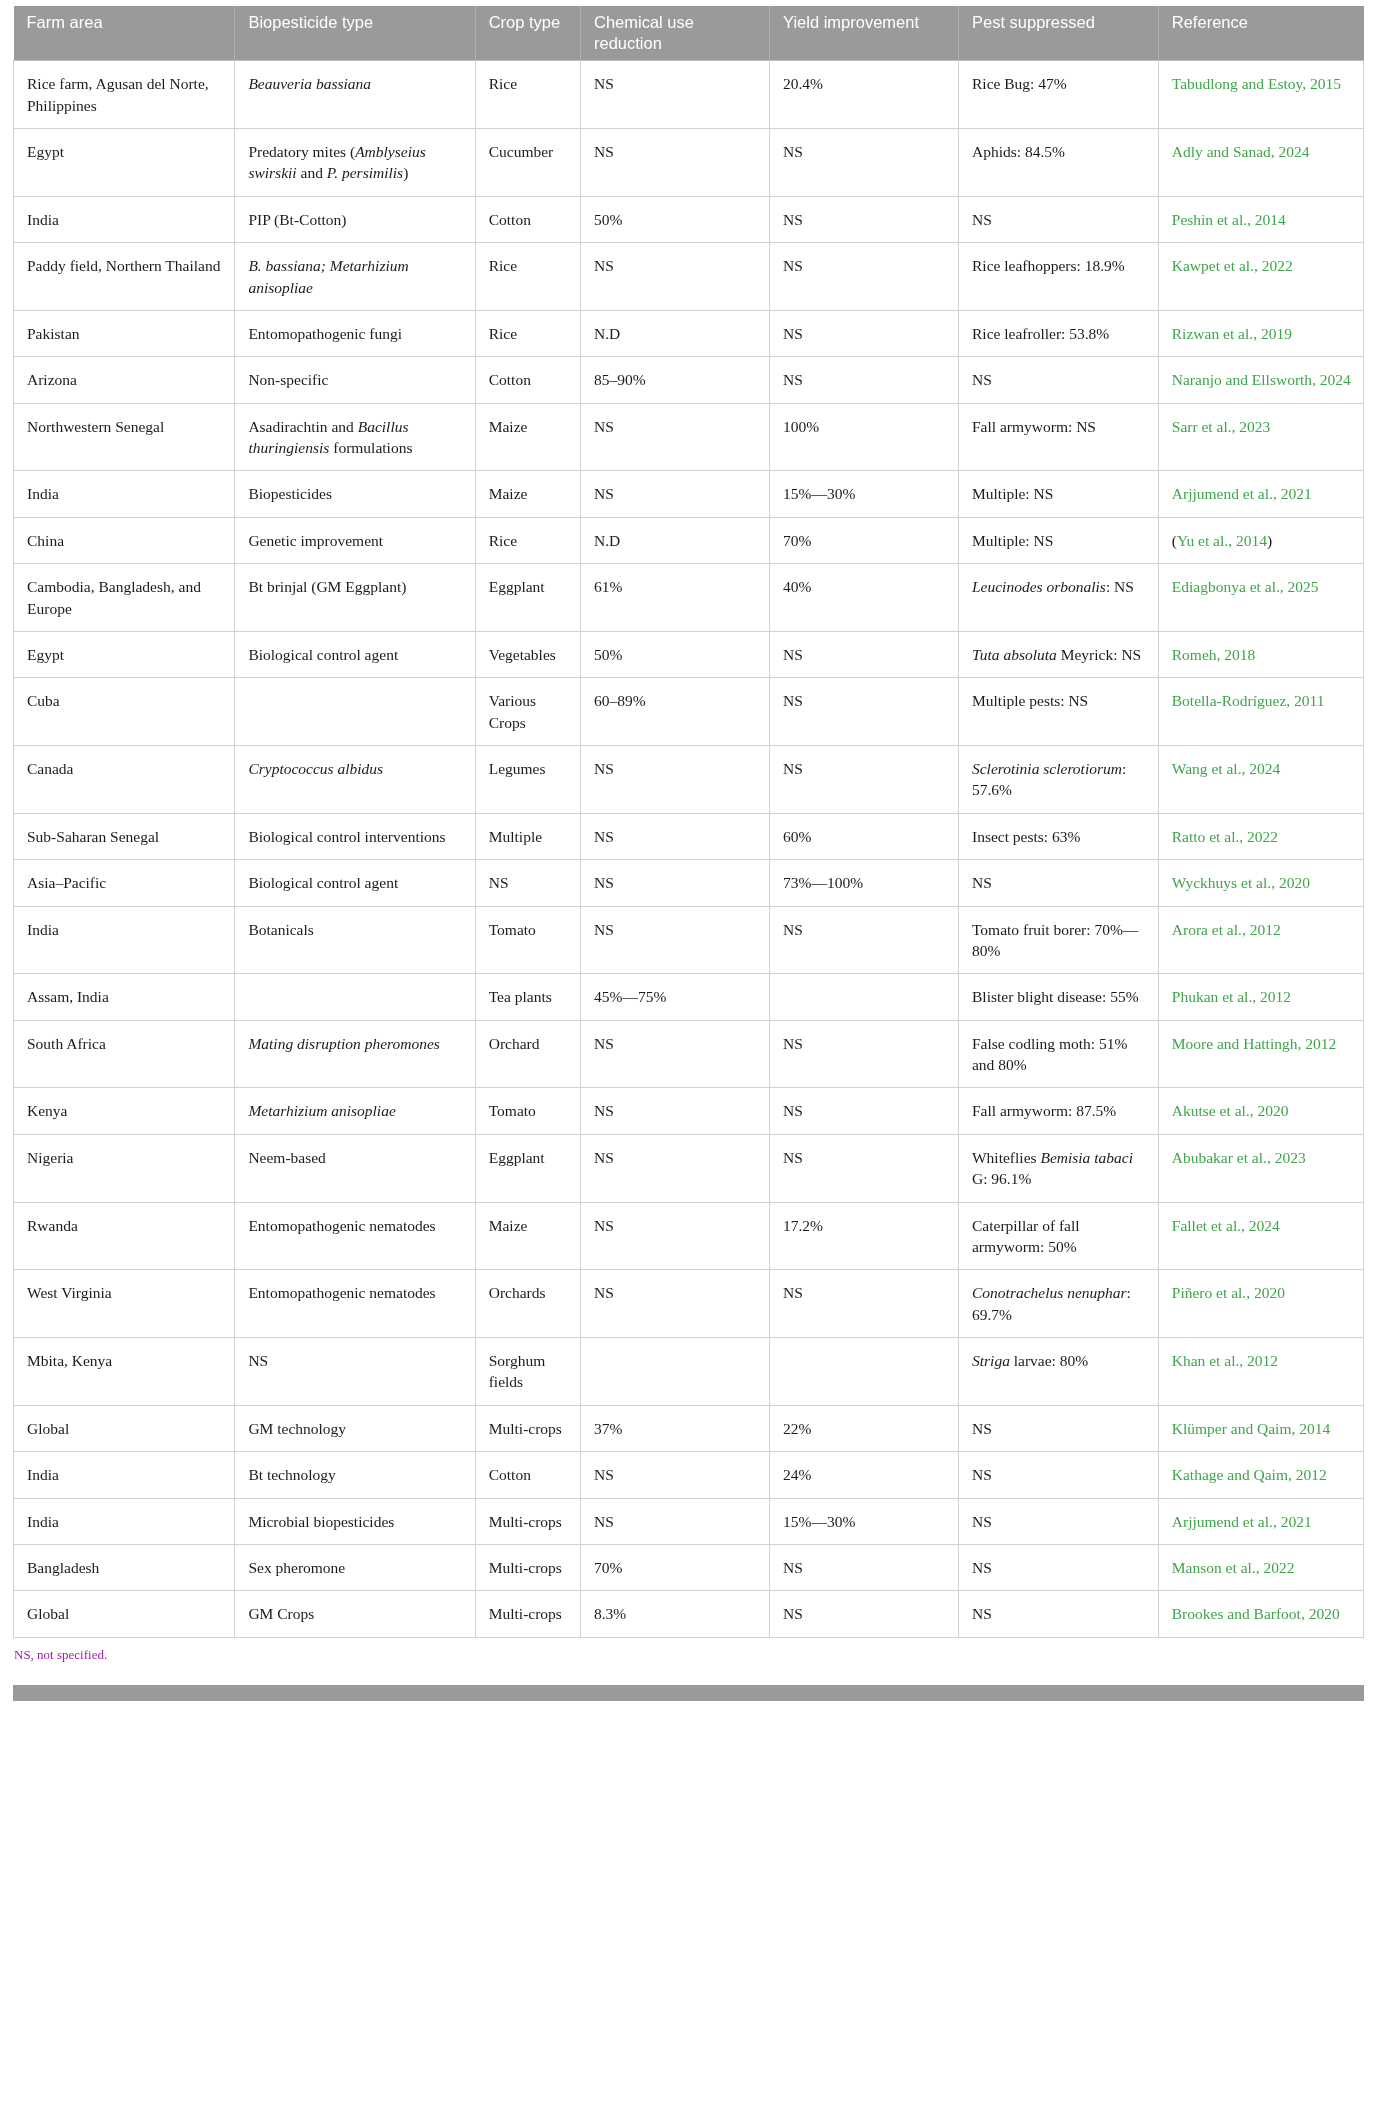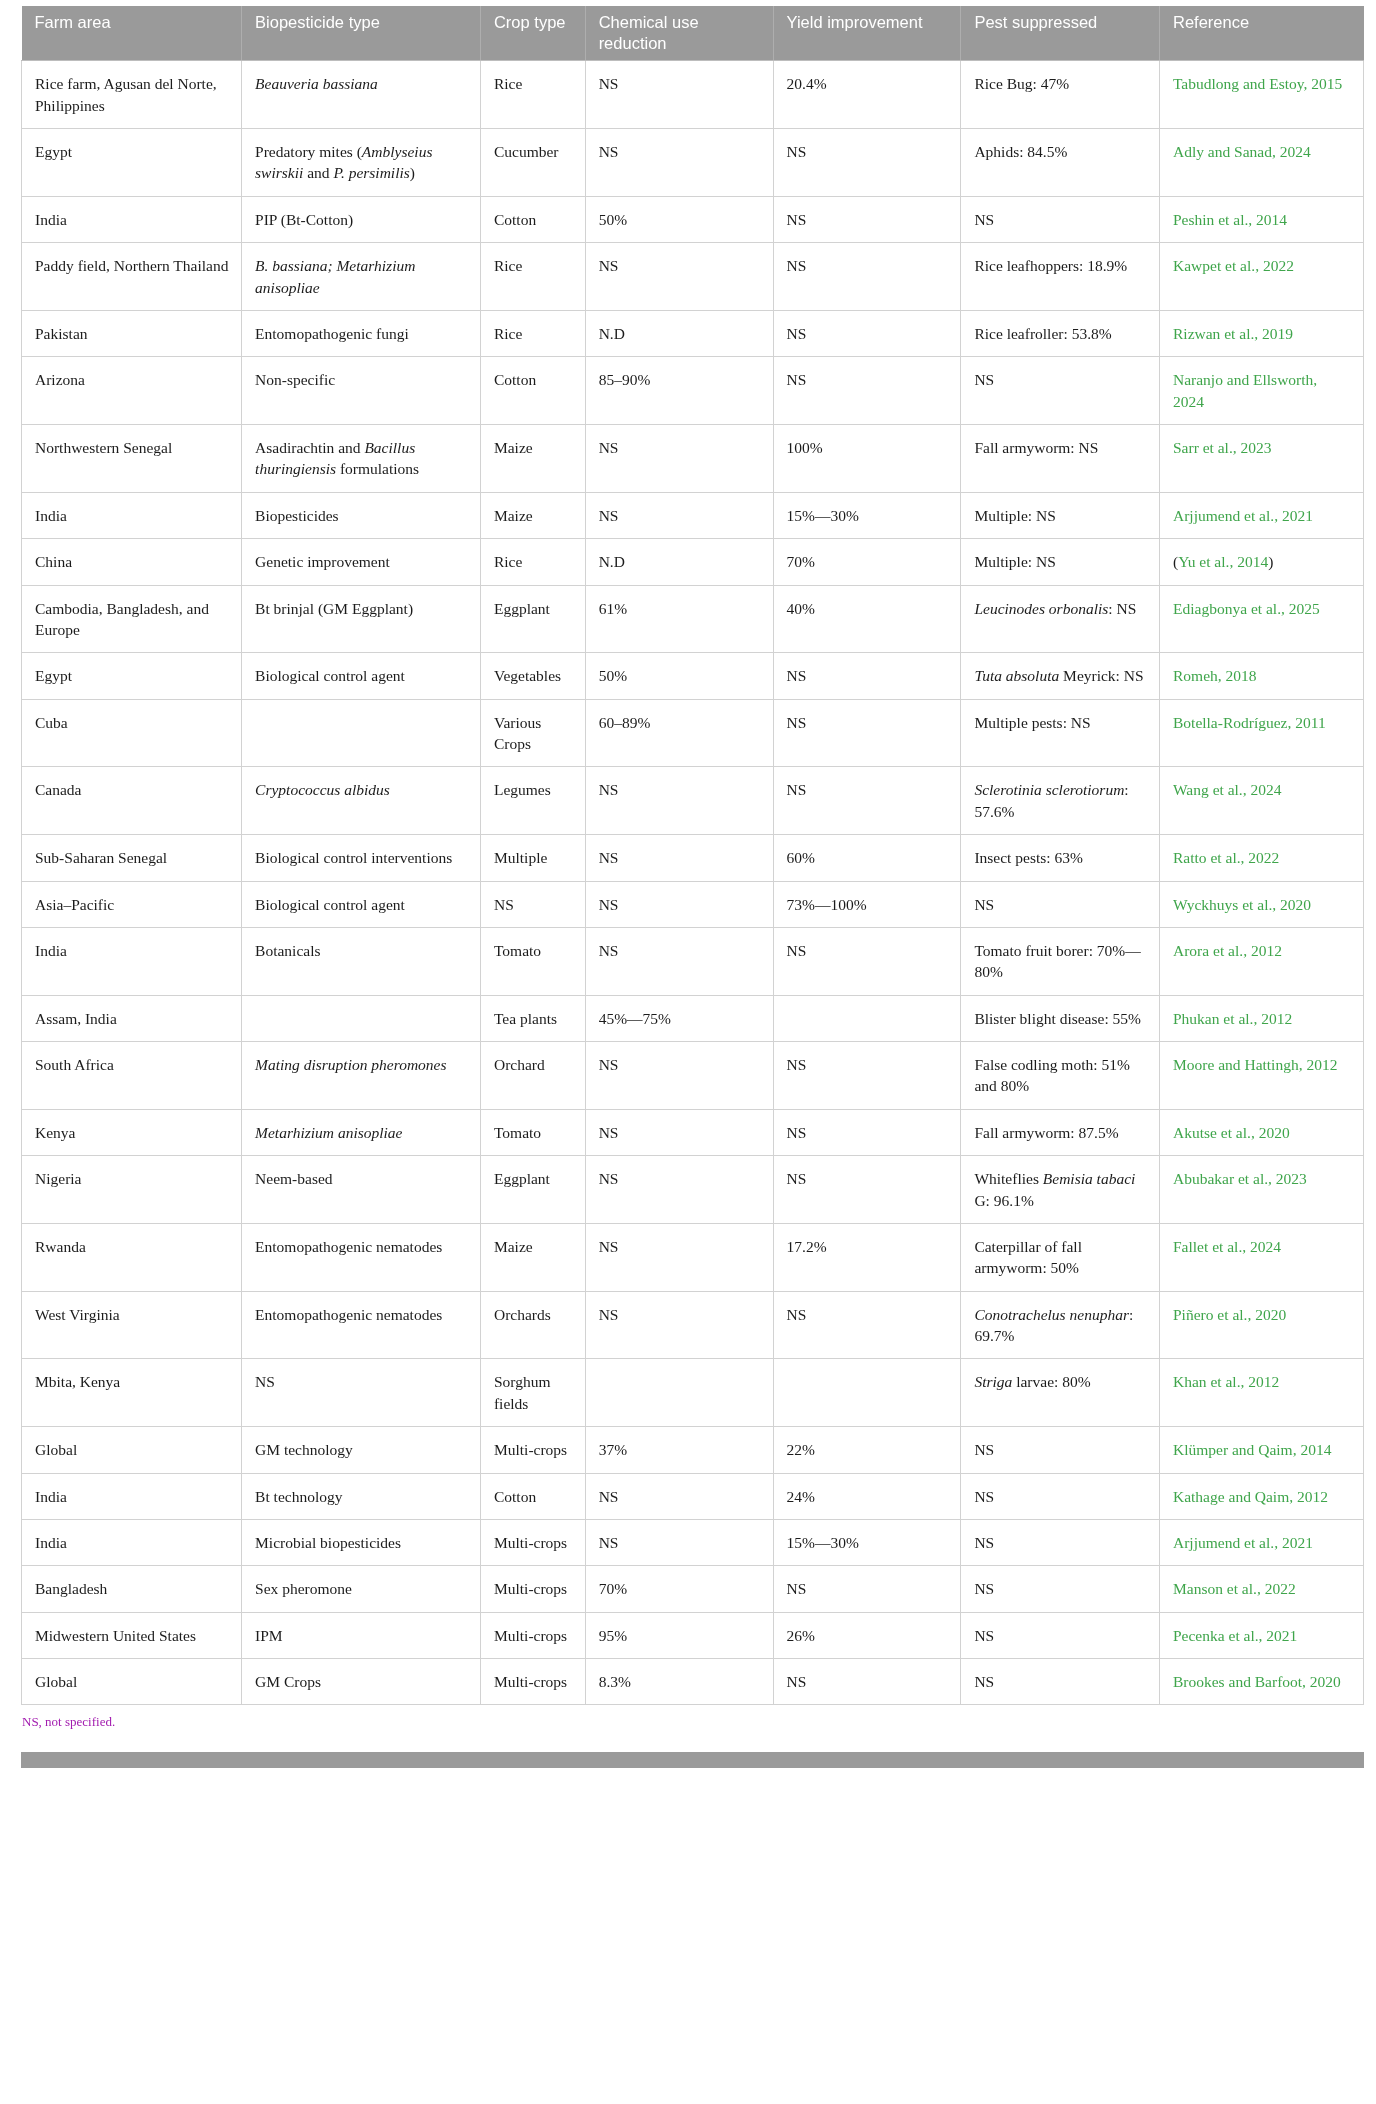--- a/index.html
+++ b/index.html
@@ -5,21 +5,21 @@
   :root{
     --header-bg:#9a9a9a;
     --header-text:#ffffff;
     --link-green:#3fa54b;
     --row-border:#d2d2d2;
     --body-text:#1c1c1c;
   }
   *{box-sizing:border-box;}
   html,body{margin:0;padding:0;background:#ffffff;}
   body{width:1376px;font-family:"Liberation Serif",serif;}
-  .page{padding:6px 12px 16px 13px;margin-left:8px;}
+  .page{padding:6px 12px 16px 13px;}
   table{width:100%;border-collapse:collapse;table-layout:fixed;}
   col.c0{width:16.4%} col.c1{width:17.8%} col.c2{width:7.8%}
   col.c3{width:14%}   col.c4{width:14%}   col.c5{width:14.8%}
   col.c6{width:15.2%}
   thead th{
     background:var(--header-bg);
     color:var(--header-text);
     font-family:"Liberation Sans",sans-serif;
     font-size:16.5px;font-weight:400;
     text-align:left;vertical-align:top;
@@ -312,29 +312,20 @@
         <tr>
           <td><span>Bangladesh</span></td>
           <td><span>Sex pheromone</span></td>
           <td><span>Multi-crops</span></td>
           <td><span>70%</span></td>
           <td><span>NS</span></td>
           <td><span>NS</span></td>
           <td><span class="ref-link">Manson et al., 2022</span></td>
         </tr>
         <tr>
-          <td><span>Midwestern United States</span></td>
-          <td><span>IPM</span></td>
-          <td><span>Multi-crops</span></td>
-          <td><span>95%</span></td>
-          <td><span>26%</span></td>
-          <td><span>NS</span></td>
-          <td><span class="ref-link">Pecenka et al., 2021</span></td>
-        </tr>
-        <tr>
           <td><span>Global</span></td>
           <td><span>GM Crops</span></td>
           <td><span>Multi-crops</span></td>
           <td><span>8.3%</span></td>
           <td><span>NS</span></td>
           <td><span>NS</span></td>
           <td><span class="ref-link">Brookes and Barfoot, 2020</span></td>
         </tr>
       </tbody>
   </table>

